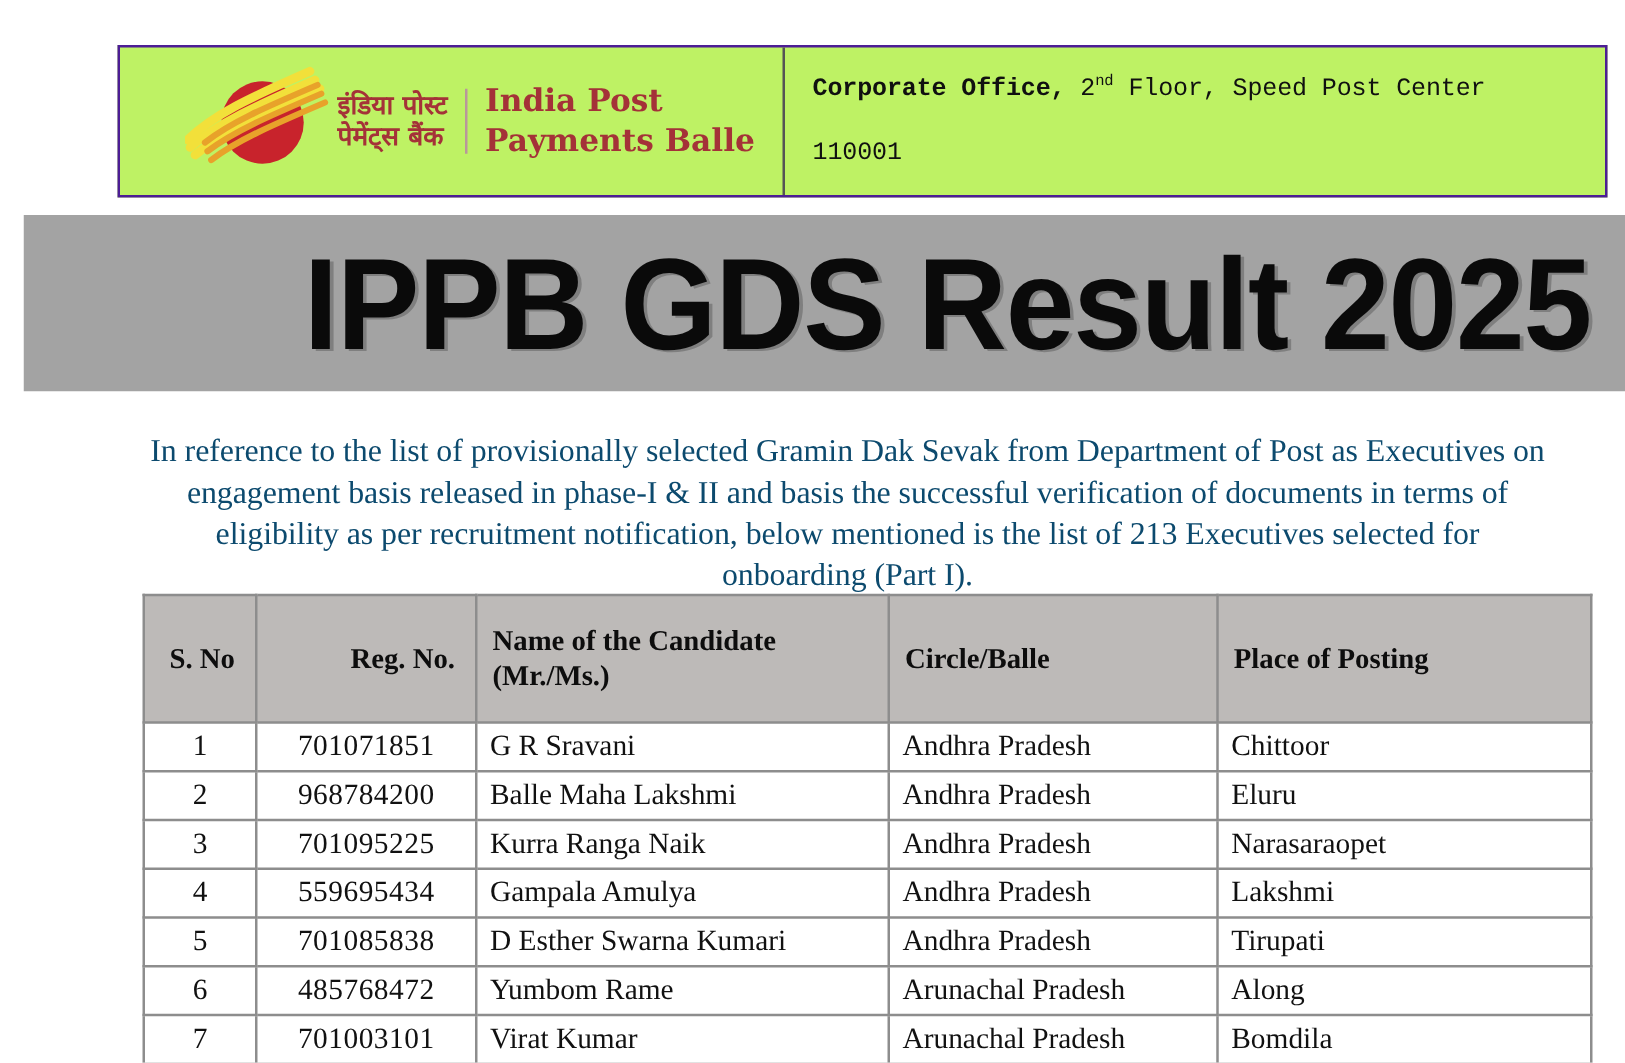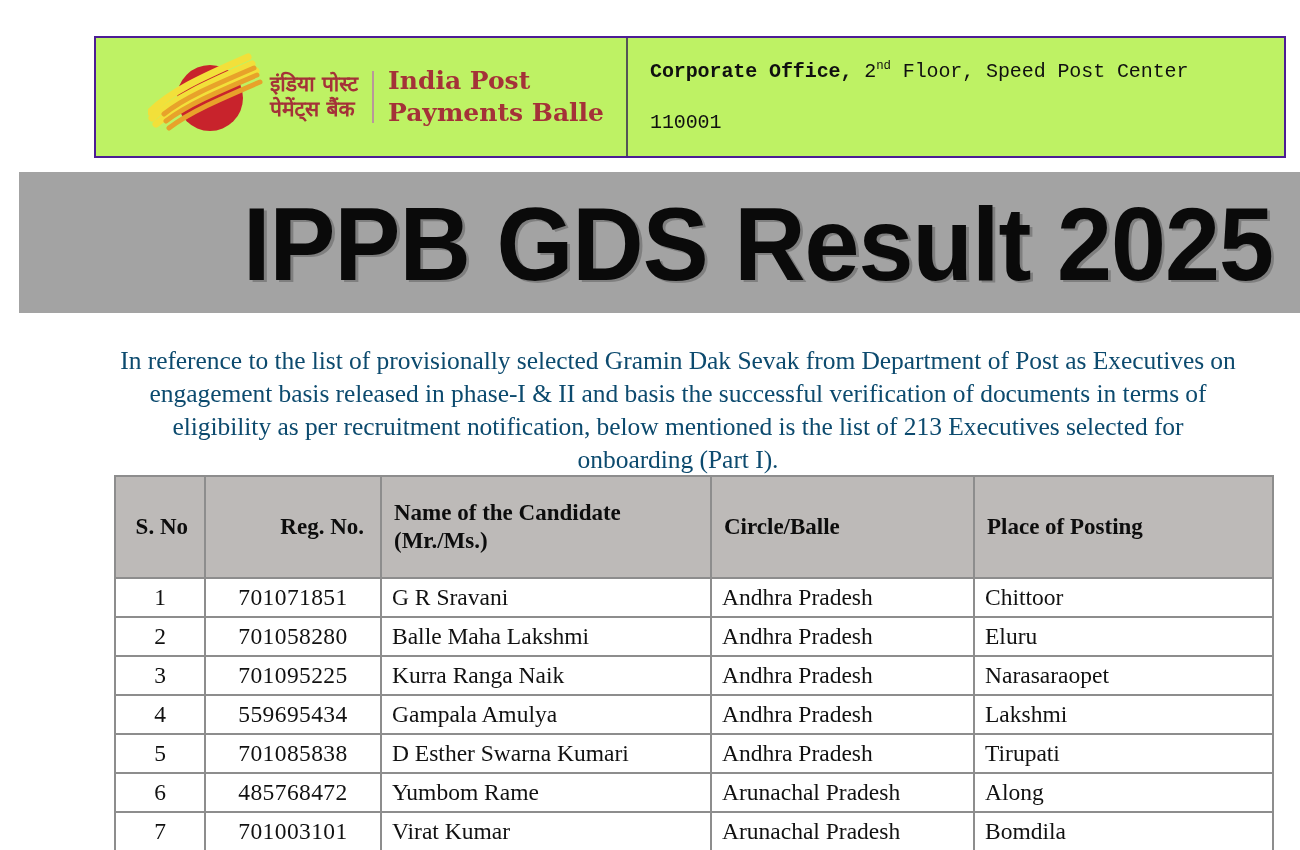--- a/index.html
+++ b/index.html
@@ -265,21 +265,21 @@
   <tbody>
     <tr>
       <td class="sno">1</td>
       <td class="reg">701071851</td>
       <td>G R Sravani</td>
       <td>Andhra Pradesh</td>
       <td>Chittoor</td>
     </tr>
     <tr>
       <td class="sno">2</td>
-      <td class="reg">701058280</td>
+      <td class="reg">968784200</td>
       <td>Balle Maha Lakshmi</td>
       <td>Andhra Pradesh</td>
       <td>Eluru</td>
     </tr>
     <tr>
       <td class="sno">3</td>
       <td class="reg">701095225</td>
       <td>Kurra Ranga Naik</td>
       <td>Andhra Pradesh</td>
       <td>Narasaraopet</td>

